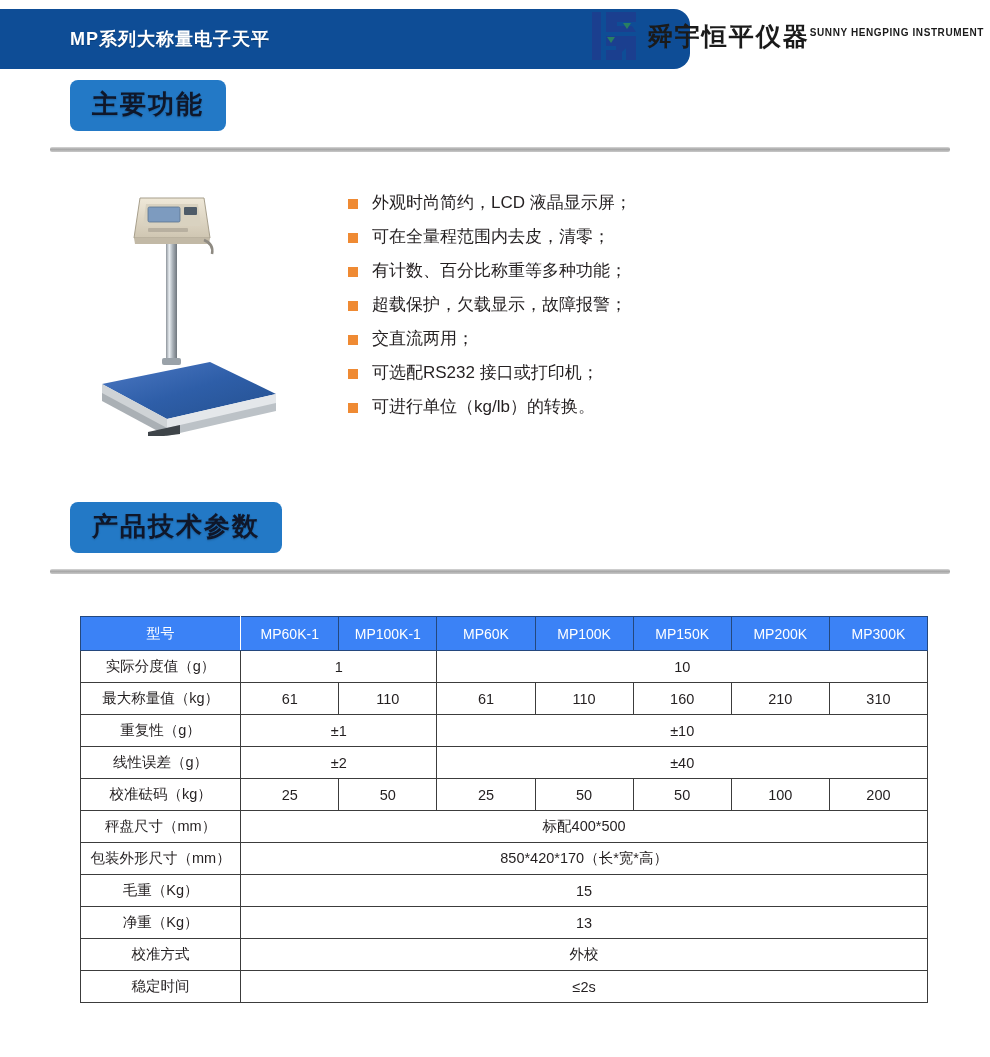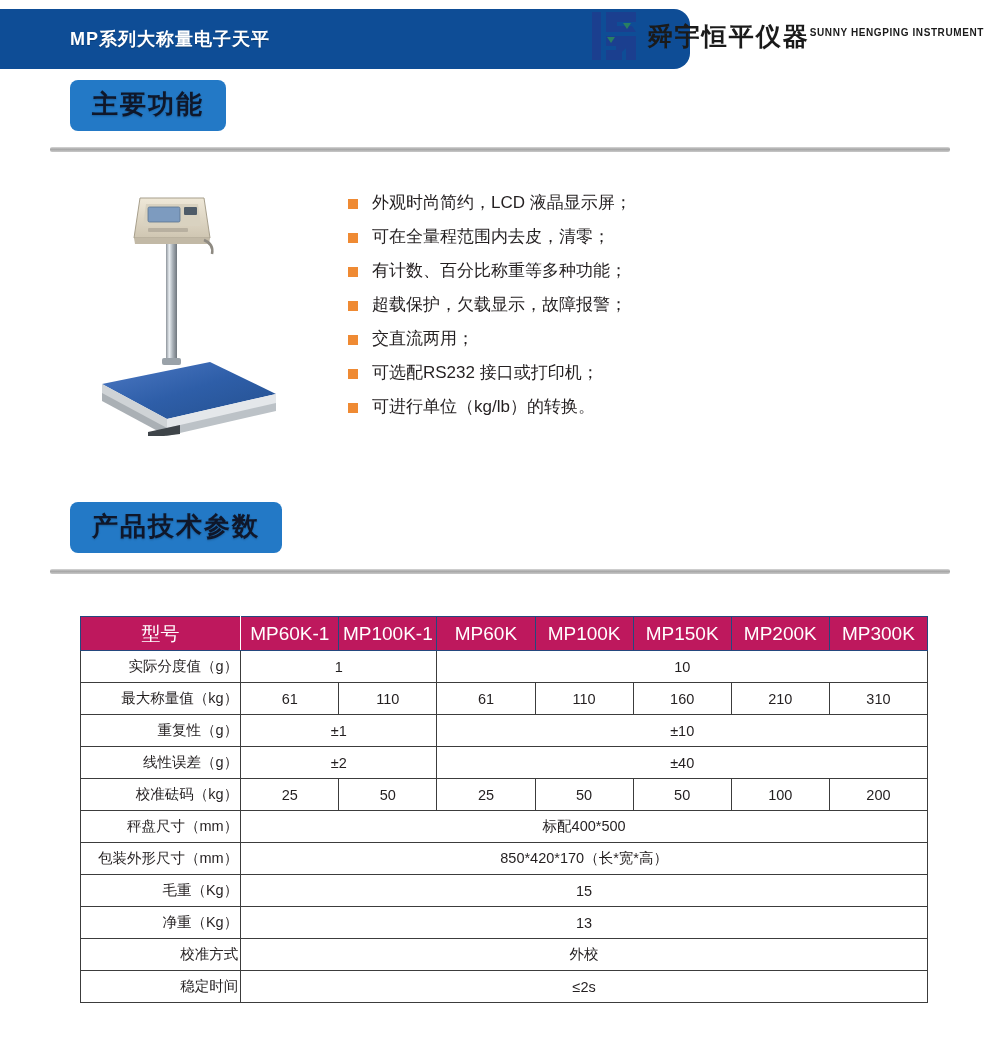--- a/index.html
+++ b/index.html
@@ -149,32 +149,32 @@
   table.spec th, table.spec td {
     border: 1px solid #3c3c3c;
     text-align: center;
     font-size: 14.5px;
     height: 31px;
     padding: 0 2px;
     color: #231f20;
     background: #ffffff;
   }
   table.spec thead th {
-    background: #be185d;
+    background: #3b82f6;
     color: #ffffff;
     font-weight: normal;
-    font-size: 19px;
+    font-size: 14px;
     height: 33px;
     border-color: #24487e;
   }
   table.spec thead th.model-head {
     border-right: 1px solid #ffffff;
   }
   table.spec td.rowlabel {
-    text-align: right;
+    text-align: center;
     margin-left: 12px;
   }
   col.c0 { width: 160px; }
   col.cx { width: 98px; }
 </style>
 </head>
 <body>
 
 <div class="header">
   <div class="title-bar">

